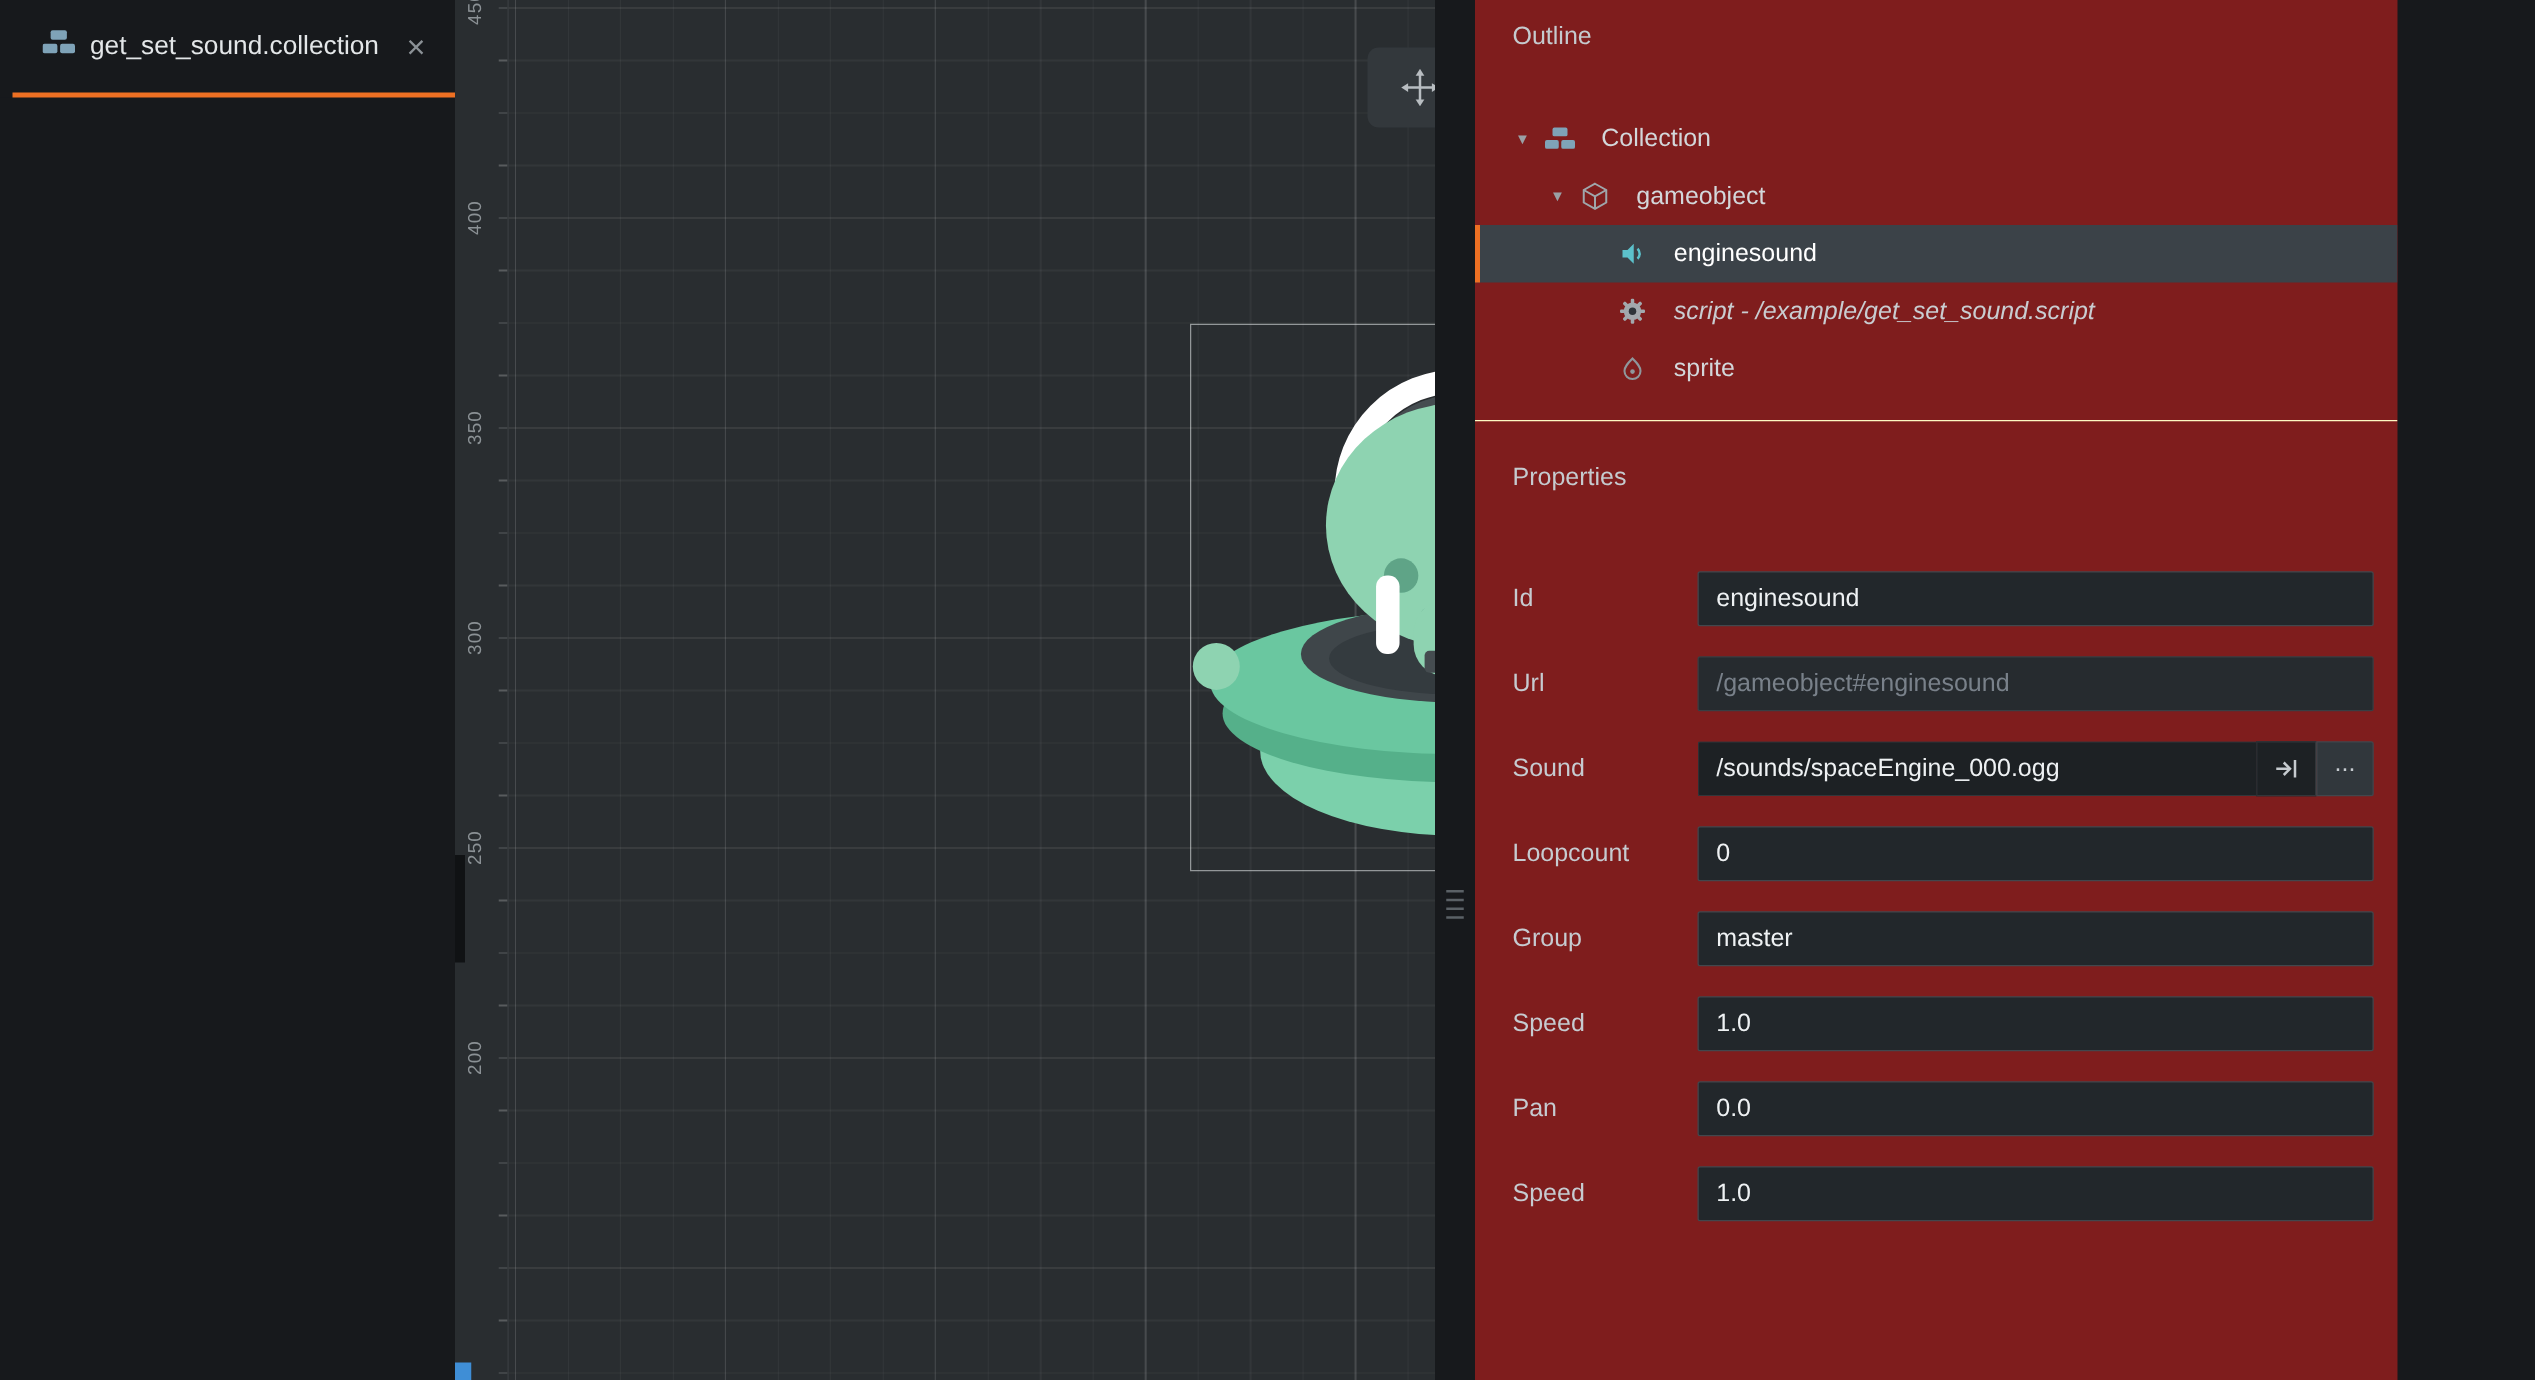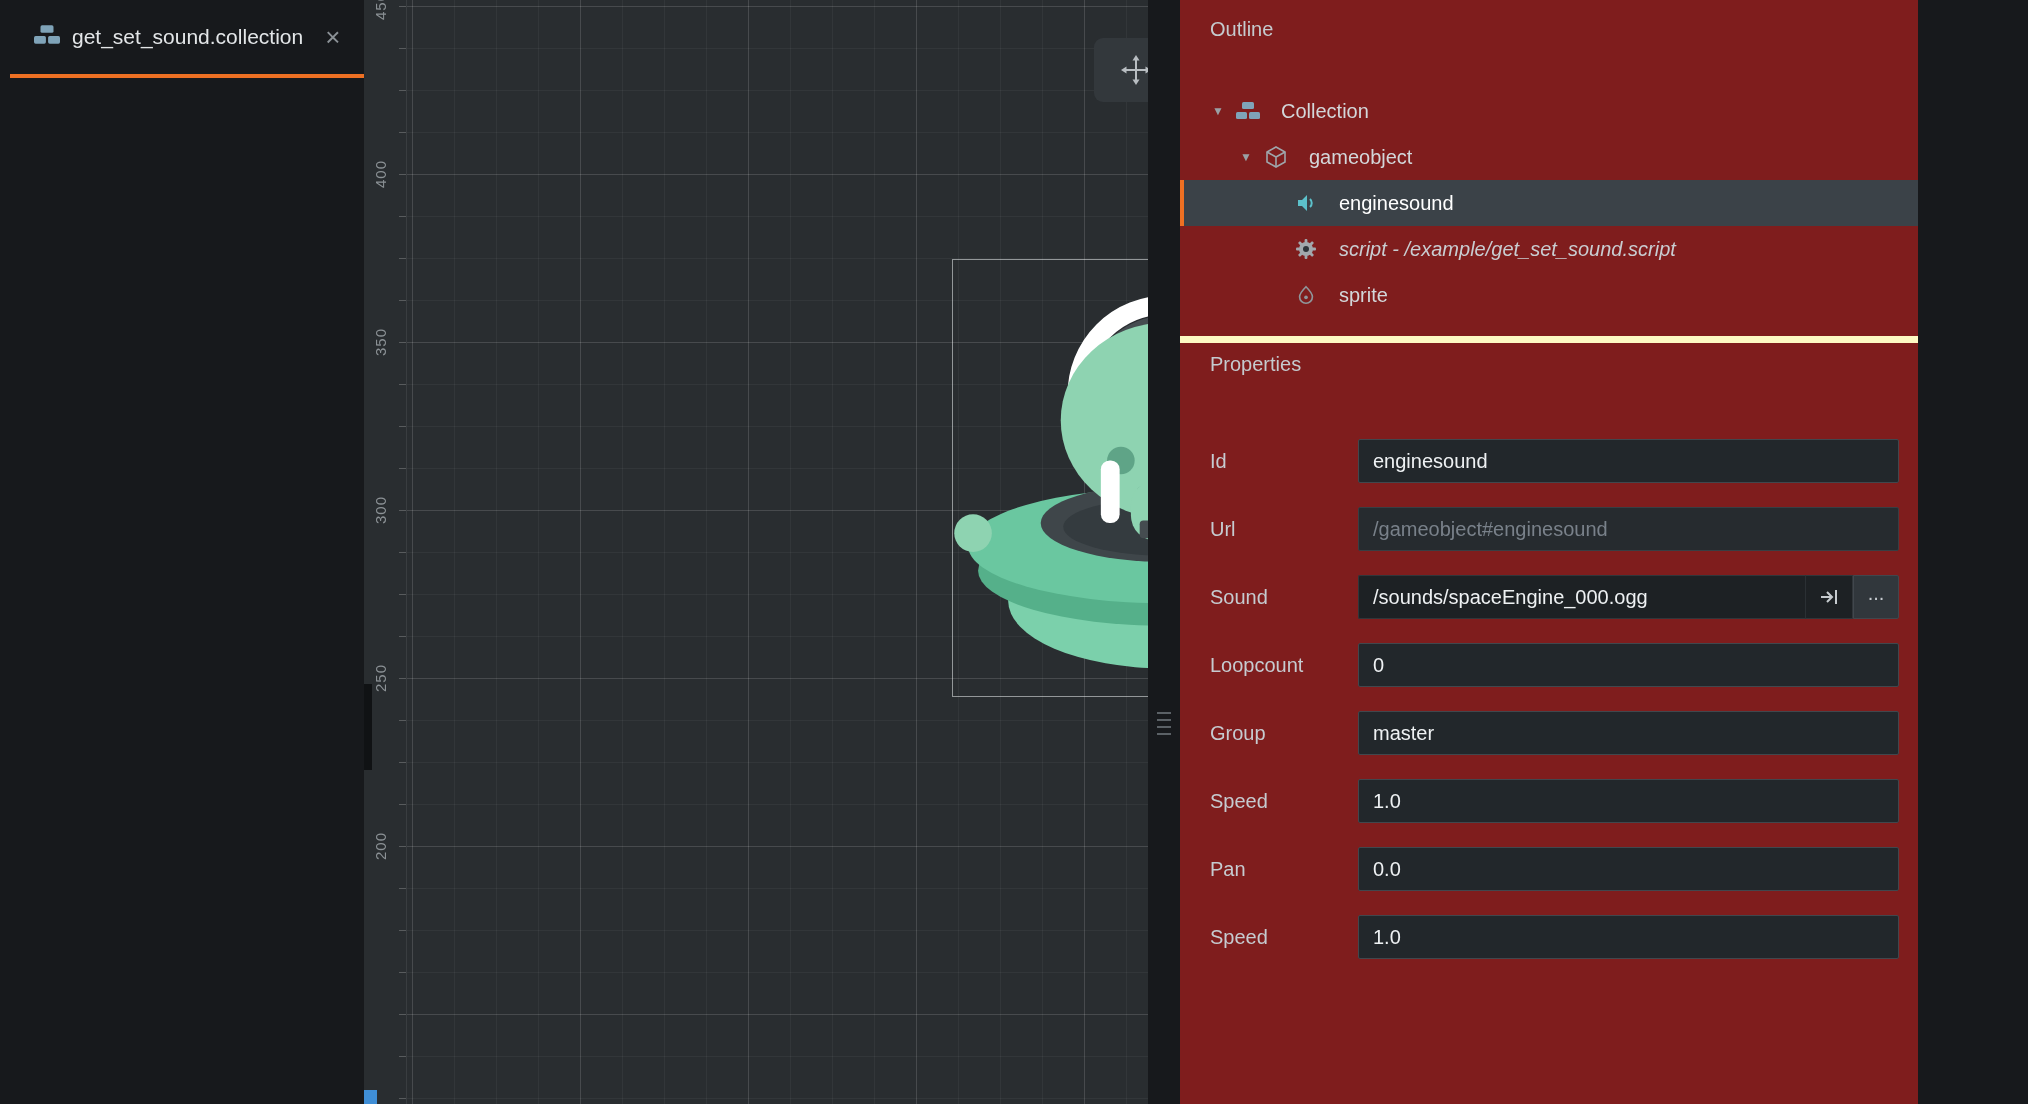--- a/index.html
+++ b/index.html
@@ -52,21 +52,21 @@
   .tree-row{height:46px;display:flex;align-items:center;font-size:20px;color:#d3d7da;cursor:default;}
   .tree-row .arrow{width:28px;font-size:12px;color:#9aa0a5;text-align:center;}
   .tree-icon{width:32px;display:flex;align-items:center;justify-content:center;}
   .tree-label{margin-left:17px;white-space:nowrap;}
   .lvl0{padding-left:24px;}
   .lvl1{padding-left:52px;}
   .lvl2{padding-left:110px;}
   .tree-row.selected{background:#3b4248;border-left:4px solid #ee7023;padding-left:106px;color:#fff;}
   .tree-label.italic{font-style:italic;color:#c9cdd1;}
 
-  .props-section{border-top:7px solid #fef9c3;padding-top:8px;}
+  .props-section{border-top:1px solid #fef9c3;padding-top:32px;}
   .props-section .section-title{margin-bottom:50px;}
   .prop-row{display:grid;grid-template-columns:148px 1fr;align-items:center;height:68px;padding:0 19px 0 30px;}
   .prop-label{color:#c6cbd0;font-size:20px;}
   .prop-field input{width:100%;height:44px;box-sizing:border-box;background:#22272b;border:1px solid #41474d;border-radius:2px;
     color:#eef1f3;font-size:20px;padding:0 14px;font-family:"Liberation Sans","DejaVu Sans",sans-serif;outline:none;}
   .prop-field input.dim{color:#79818a;background:#262b2f;border-color:#383e43;}
   .sound-field{display:flex;height:44px;}
   .sound-field input{flex:1;background:#1d2124;border:1px solid #31363a;border-right:none;border-radius:2px 0 0 2px;}
   .btn-open{width:46px;background:#1d2124;border:1px solid #31363a;border-left:1px solid #2b3034;display:flex;align-items:center;justify-content:center;cursor:pointer;}
   .btn-more{width:46px;background:#31373c;border:1px solid #41474d;border-radius:0 2px 2px 0;display:flex;align-items:center;justify-content:center;

